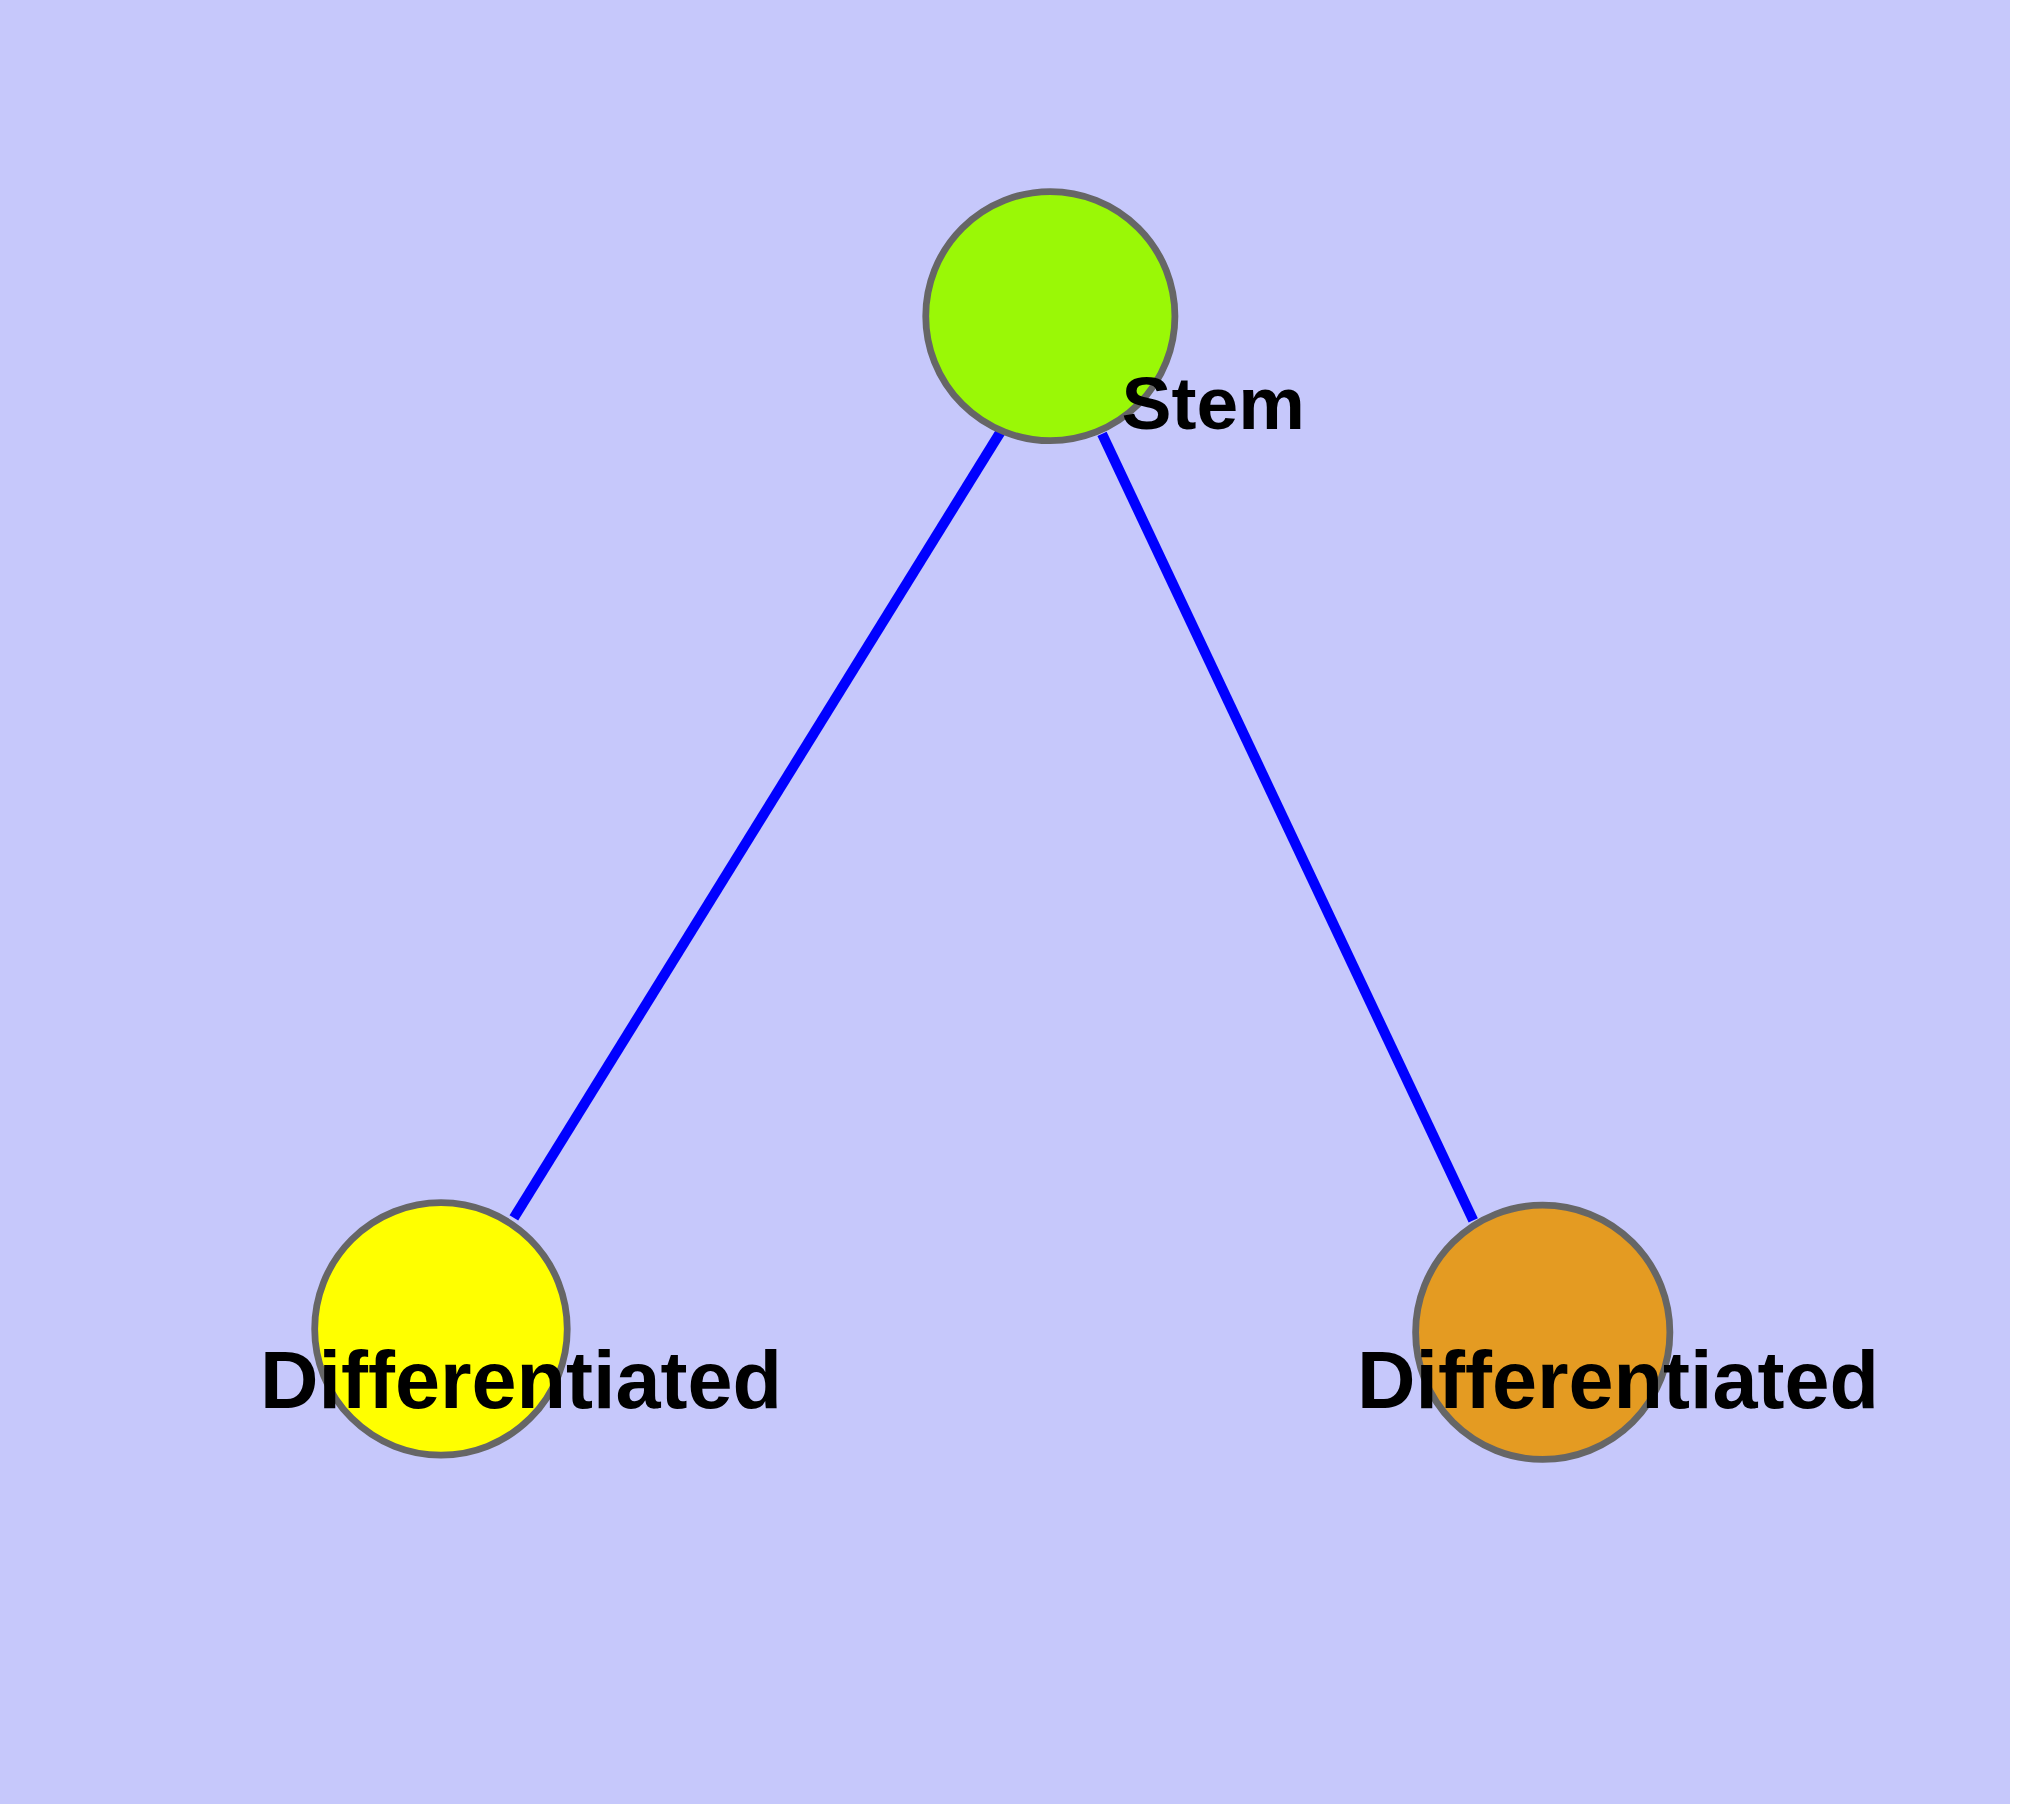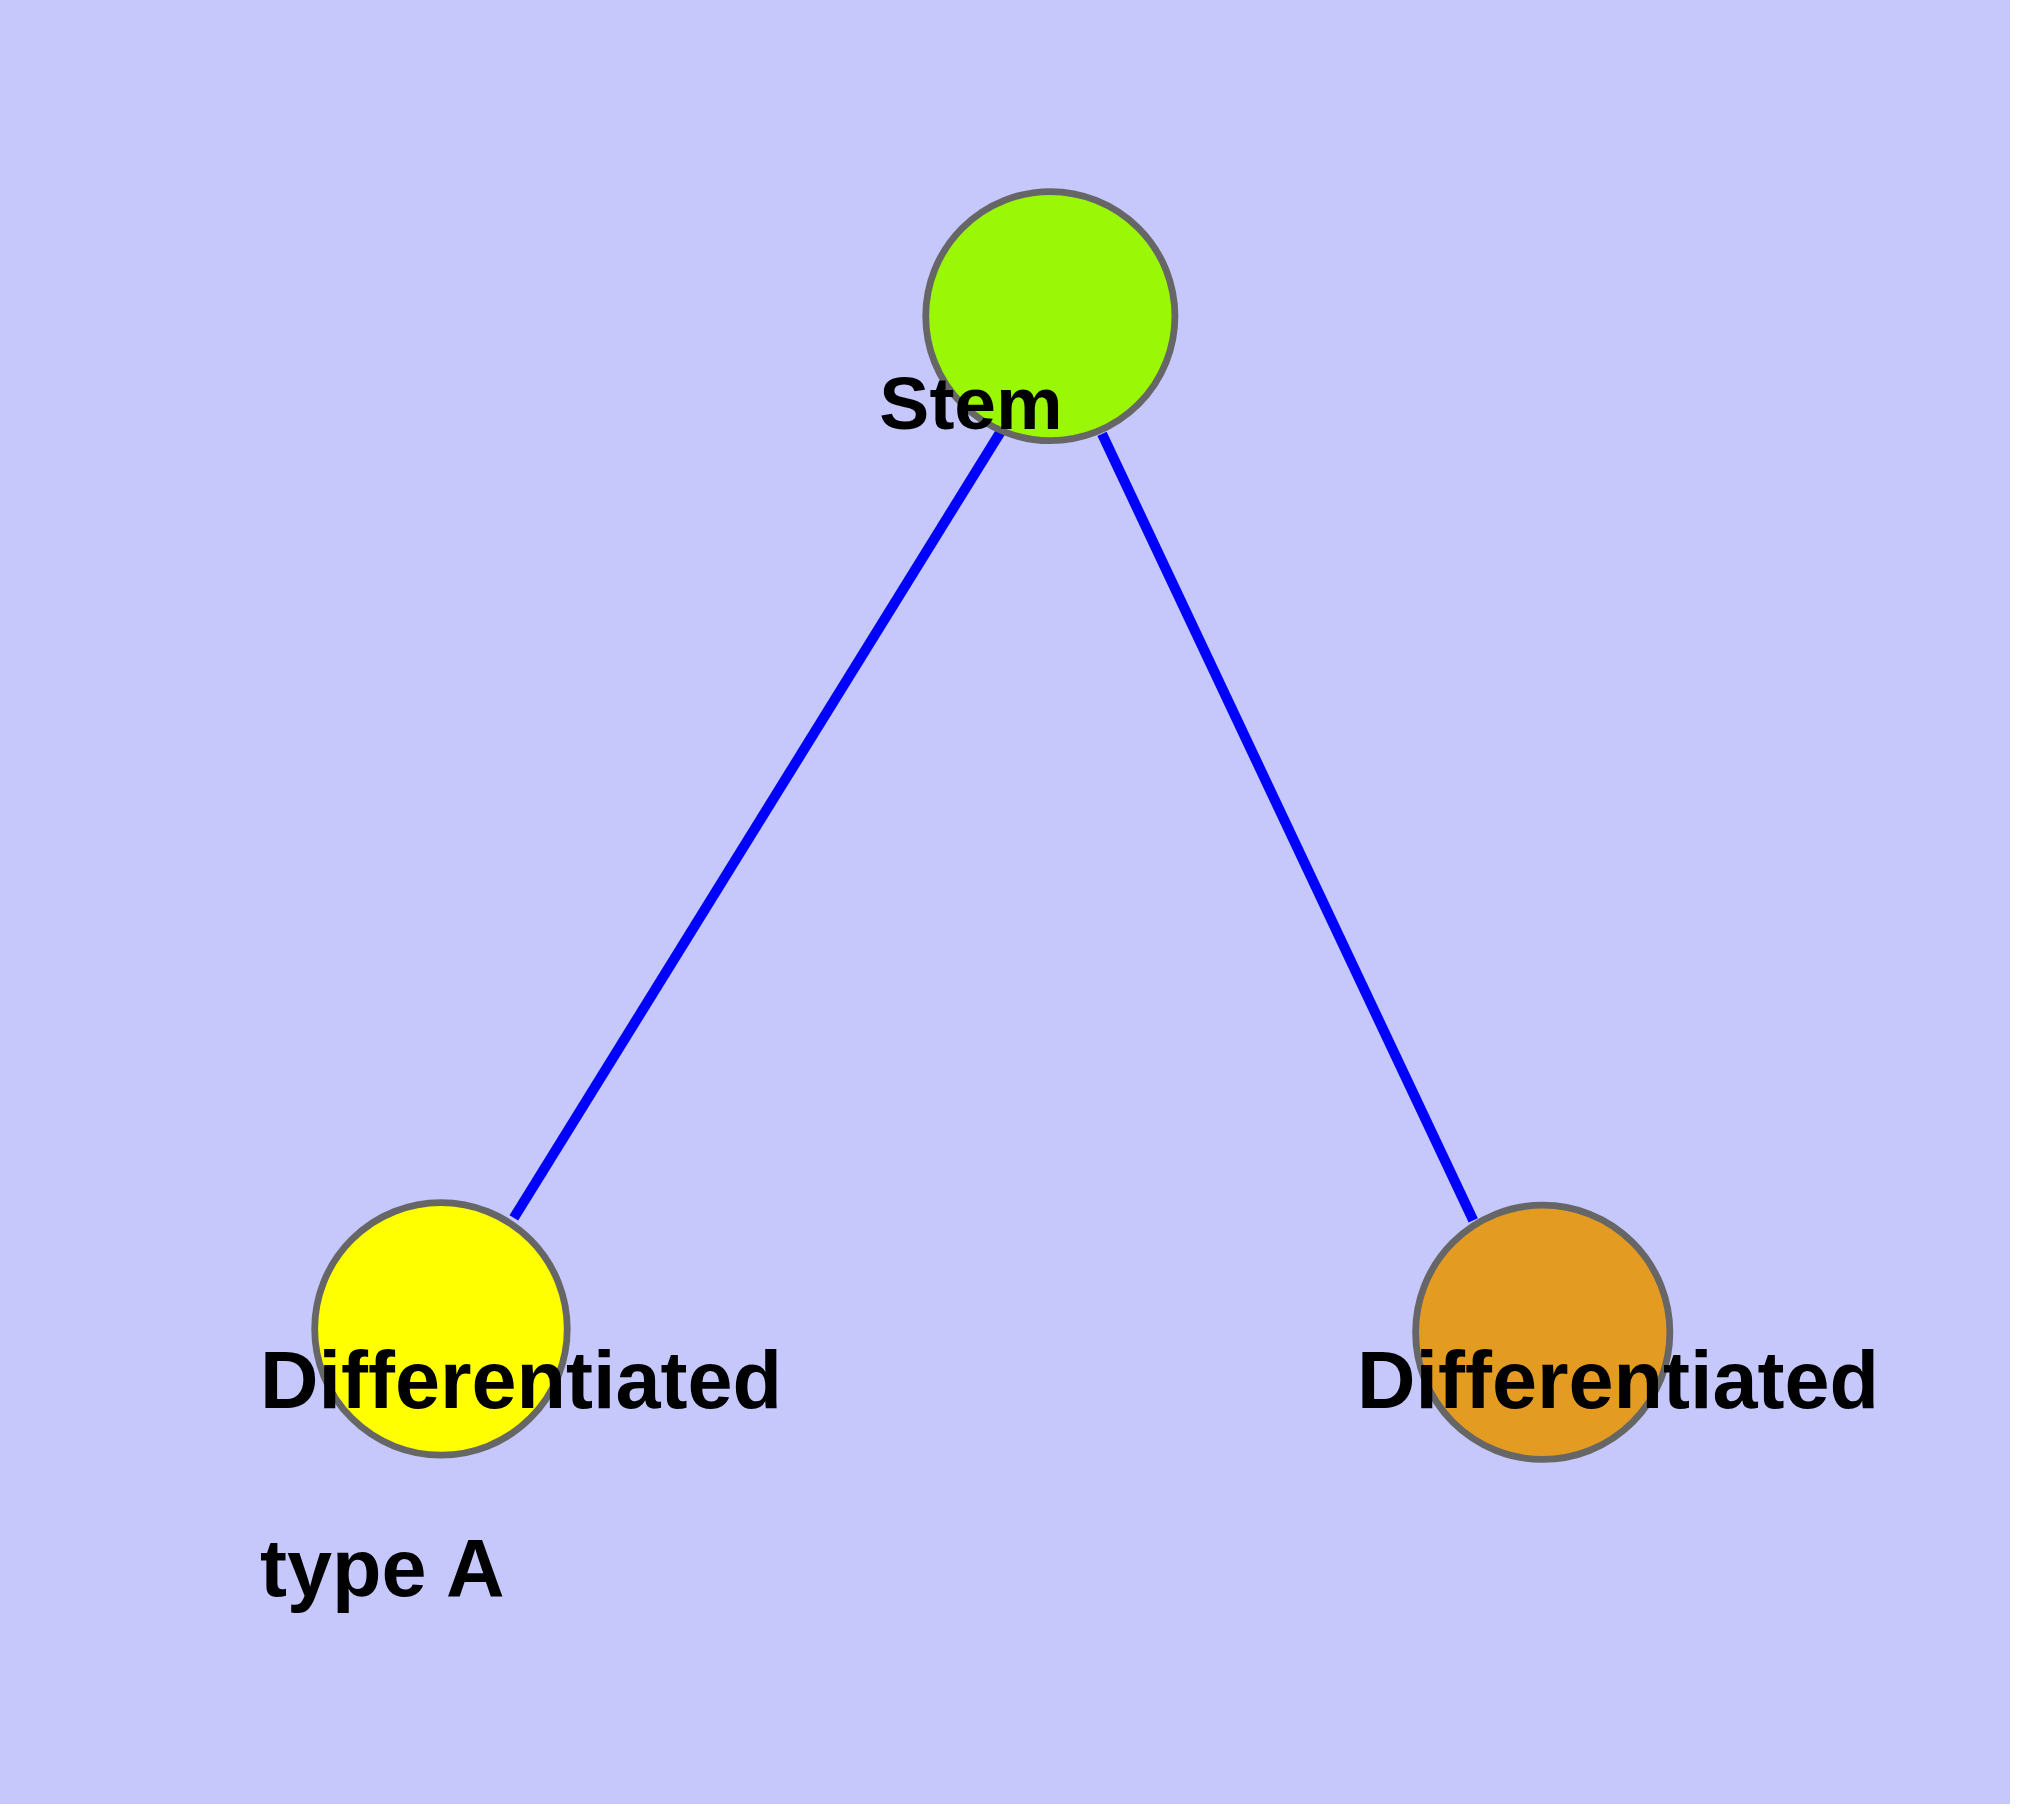--- a/index.html
+++ b/index.html
@@ -29,21 +29,21 @@
     top: 0;
     width: 2021px;
     height: 1812px;
   }
   .node-label {
     position: absolute;
     color: #000000;
     font-weight: bold;
     font-family: "Liberation Sans", sans-serif;
     white-space: pre;
-    text-align: left;
+    text-align: right;
     line-height: 1.16;
     pointer-events: none;
   }
   #label-stem {
     font-size: 75px;
     left: 796px;
     top: 273px;
     width: 509px;
   }
   #label-type-a {
@@ -79,21 +79,20 @@
       <circle cx="1820" cy="1572" r="150" fill="#e49b22" stroke="#666666" stroke-width="8"></circle>
     </g>
   </svg>
 
   <div class="node-label" id="label-stem">
     <span>Stem</span>
   </div>
 
   <div class="node-label" id="label-type-a">
     <span>Differentiated</span><br>
-    <span>type A</span>
   </div>
 
   <div class="node-label" id="label-type-b">
     <span>Differentiated</span><br>
   </div>
 
 </div>
 
 
 </body></html>

